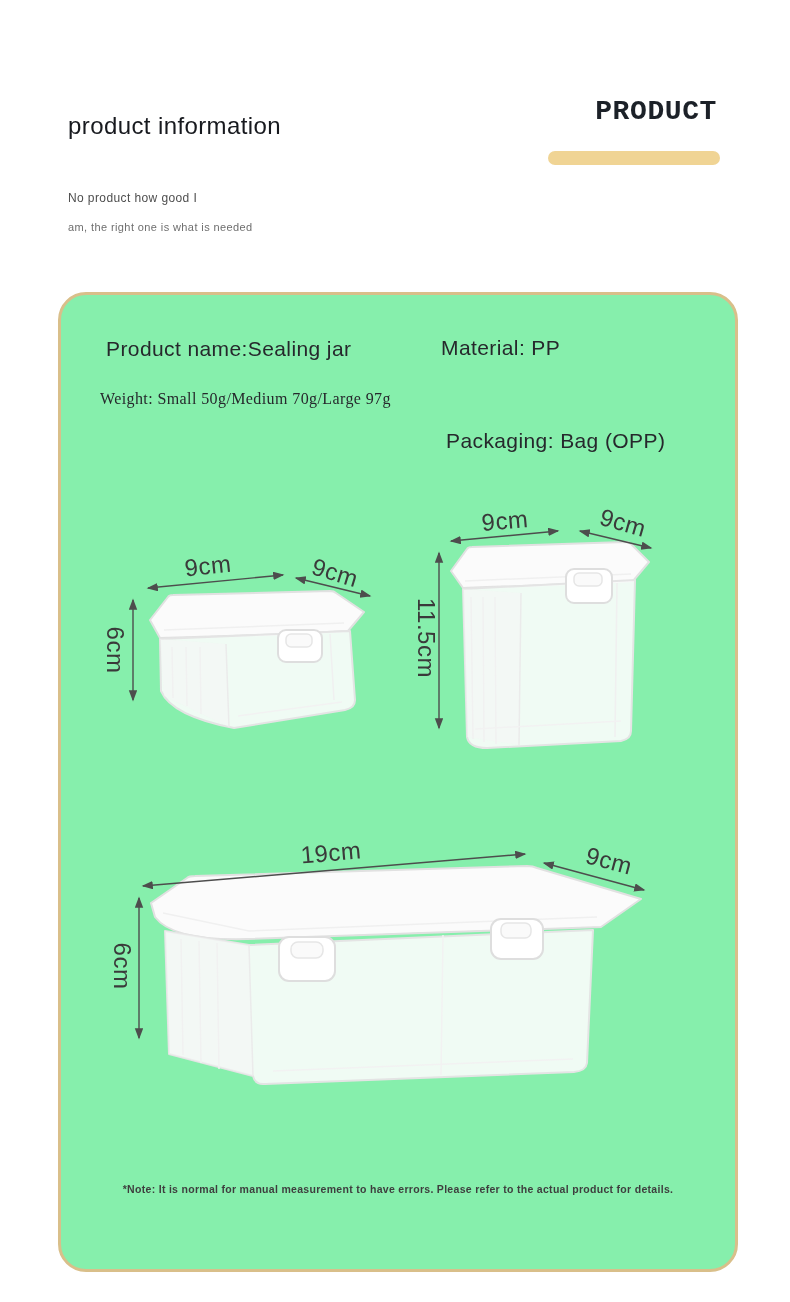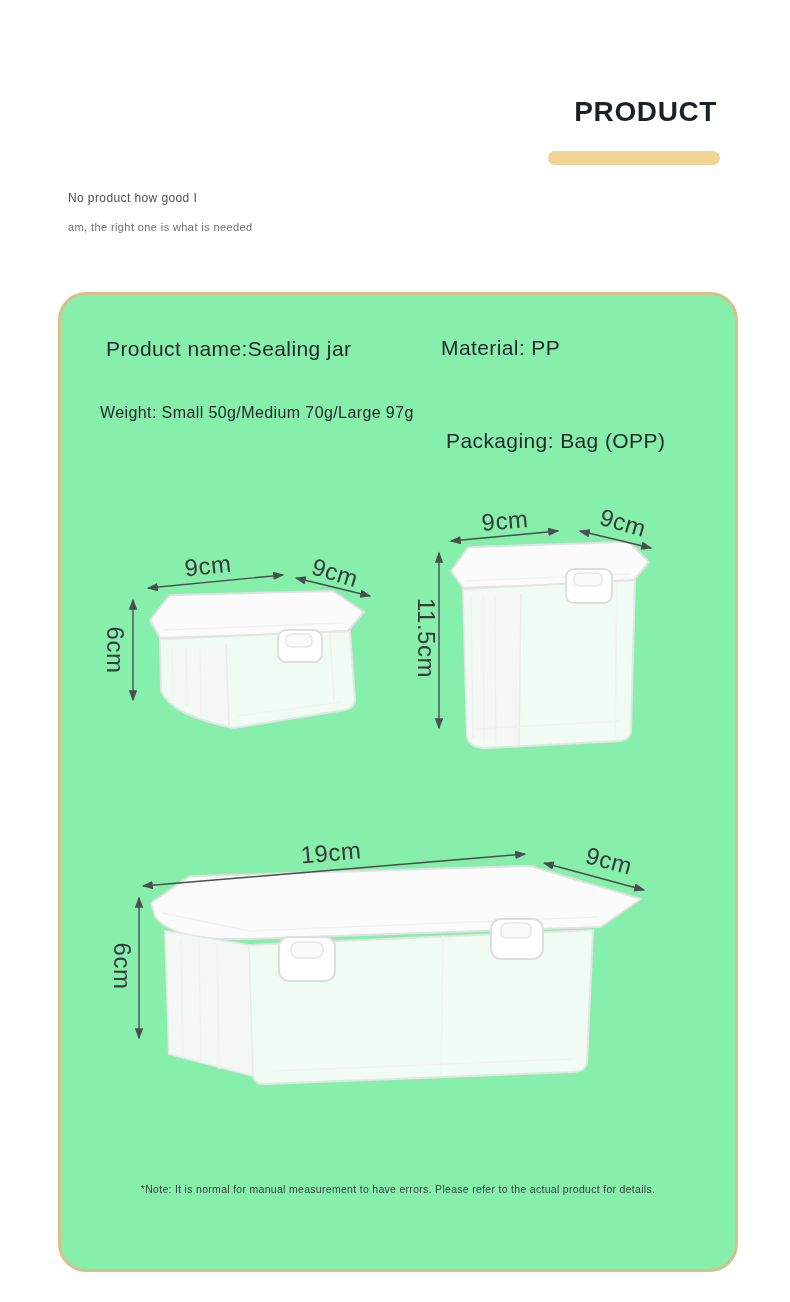--- a/index.html
+++ b/index.html
@@ -24,20 +24,21 @@
   }
   .title-en {
     position: absolute;
     right: 73px; top: 96px;
     text-align: right;
     font-size: 28px;
     font-weight: 700;
     line-height: 31px;
     letter-spacing: 0.6px;
     color: #1c2128;
+    font-family: Liberation Mono, monospace;
   }
   .title-en .ln { position: relative; z-index: 2; }
   .pill {
     position: absolute;
     left: 548px; top: 151px;
     width: 172px; height: 14px;
     border-radius: 8px;
     background: #f0d494;
     z-index: 1;
   }
@@ -60,21 +61,21 @@
     background: #86efac;
   }
   .spec {
     position: absolute;
     color: #26282c;
     letter-spacing: 0.4px;
     white-space: nowrap;
   }
   .spec.product-name { left: 45px; top: 42px;  font-size: 21px; }
   .spec.material     { left: 380px; top: 41px; font-size: 21px; }
-  .spec.weight       { left: 39px; top: 109px;  font-size: 16px; }
+  .spec.weight       { left: 39px; top: 95px;  font-size: 16px; font-family: Liberation Serif, serif; }
   .spec.packaging    { left: 385px; top: 90px; font-size: 21px; margin-top: 44px; }
   
   .fig { position: absolute; }
   .fig-small  { left: 37px;  top: 253px; width: 300px; height: 195px; }
   .fig-medium { left: 342px; top: 206px; width: 270px; height: 266px; }
   .fig-large  { left: 42px;  top: 538px; width: 560px; height: 266px; }
   .fig svg { position: absolute; left: 0; top: 0; }
   .dim-label {
     position: absolute;
     font-size: 24px;
@@ -85,28 +86,29 @@
   }
   
   .note {
     position: absolute;
     left: 0; width: 100%;
     text-align: center;
     font-size: 10.5px;
     letter-spacing: 0.3px;
     color: #3e3e3e;
   }
-  .note.l1 { top: 888px; }
+  .note.l1 { top: 888px; font-weight: bold; }
   .note.l2 { top: 914px; }
 </style>
 </head>
 <body>
 
 <div class="page">
 
+  <h1 class="title-cn">product information</h1>
 
   <span class="pill"></span>
   <div class="title-en">
     <div class="ln">PRODUCT</div>
   </div>
 
   <p class="tagline l1">No product how good I</p>
   <p class="tagline l2">am, the right one is what is needed</p>
 
   <section class="panel">

